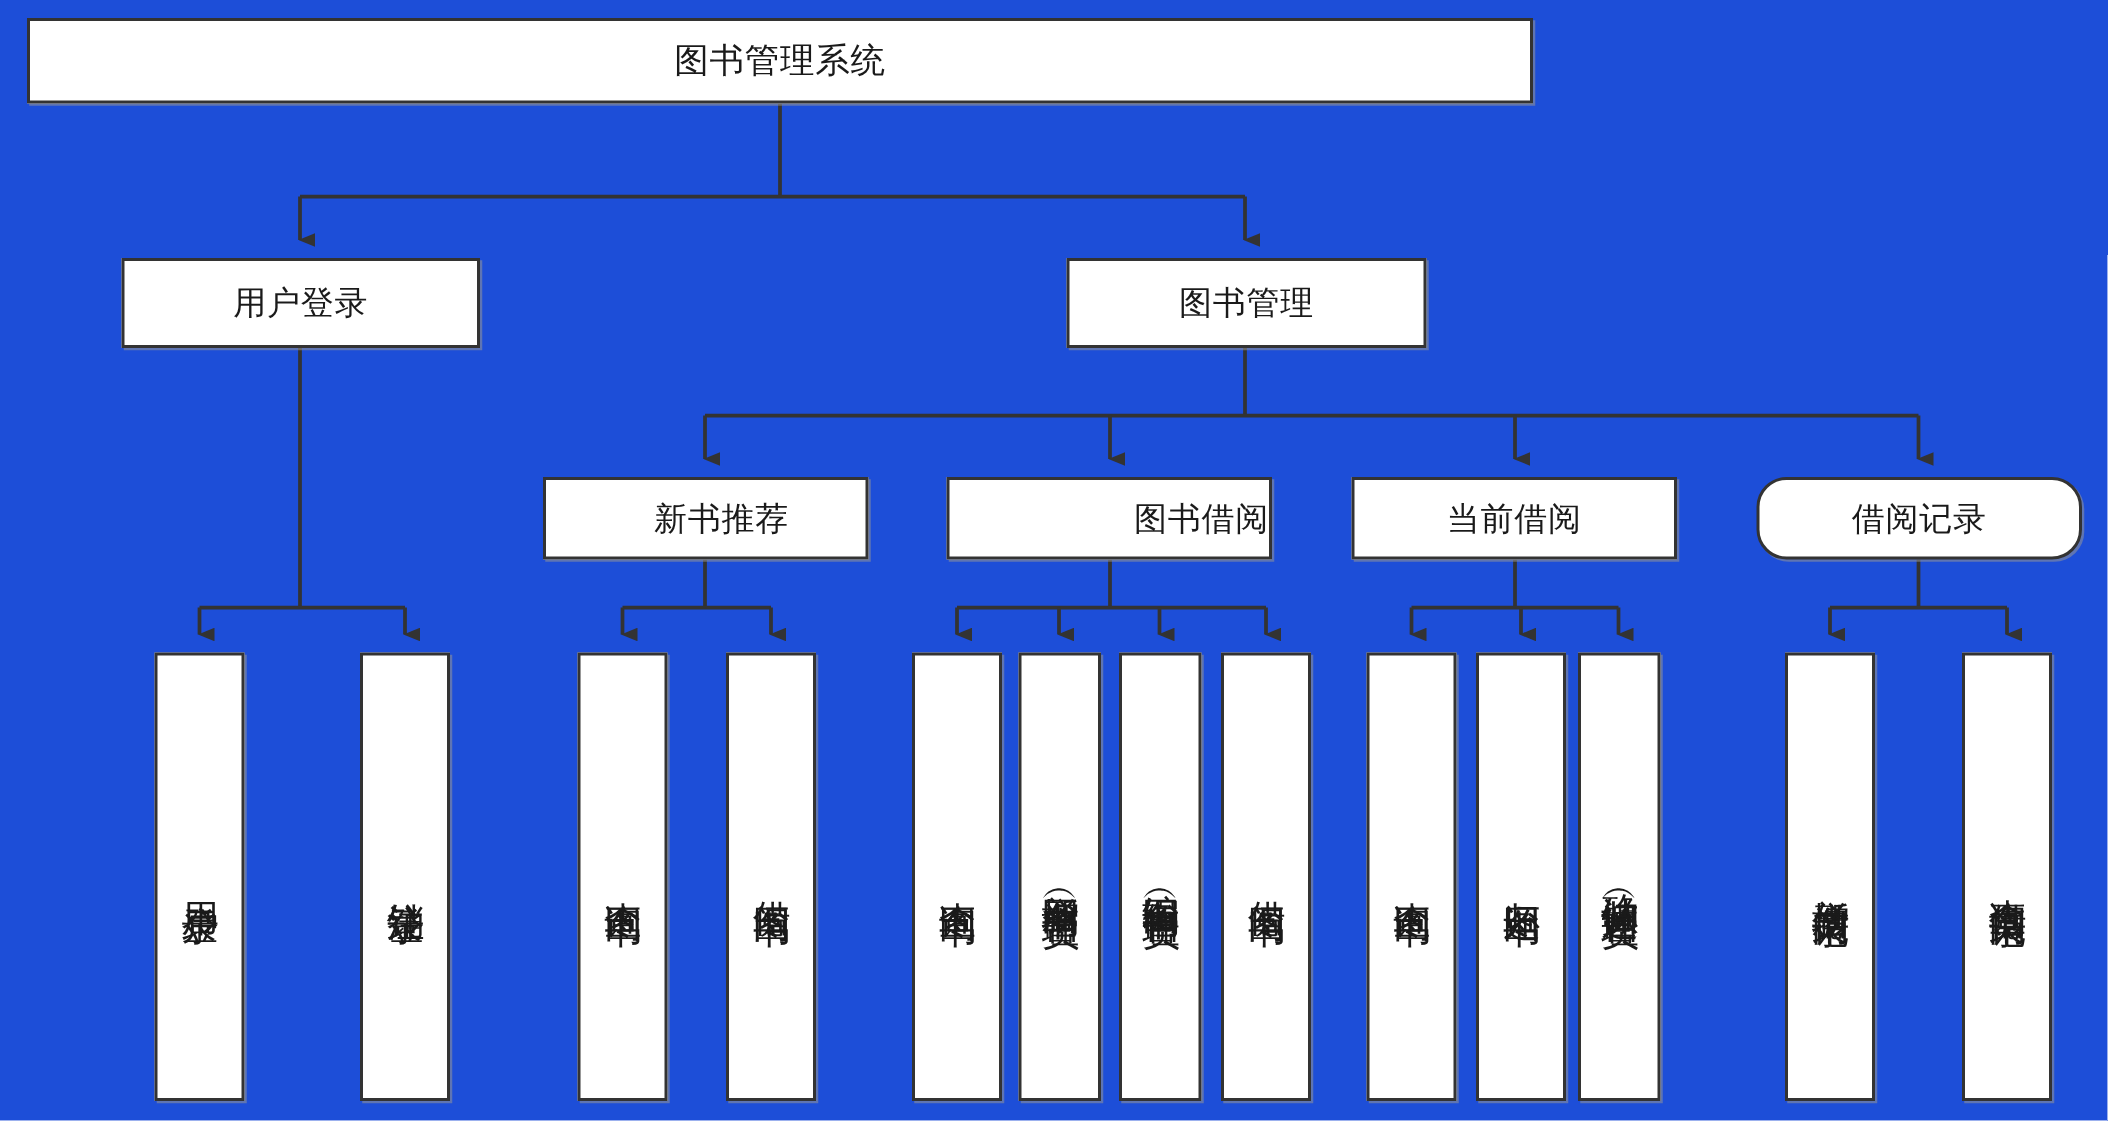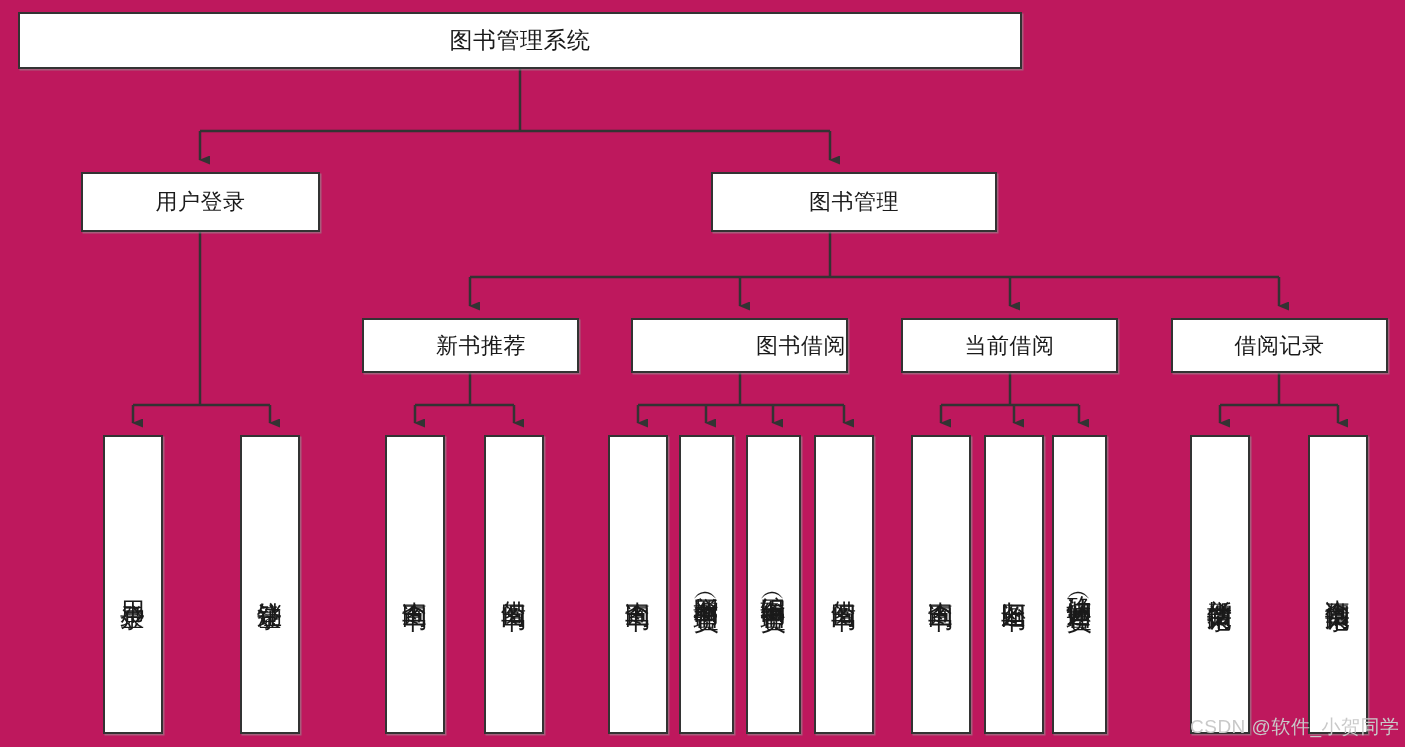--- a/index.html
+++ b/index.html
@@ -7,21 +7,21 @@
     padding: 0;
     background: #ffffff;
   }
   body {
     font-family: "Liberation Sans", "DejaVu Sans", sans-serif;
   }
   #canvas {
     position: relative;
     width: 1405px;
     height: 747px;
-    background: #be185d;
+    background: #1d4ed8;
     overflow: hidden;
   }
   svg#wires {
     position: absolute;
     left: 0;
     top: 0;
     width: 1405px;
     height: 747px;
     pointer-events: none;
   }
@@ -112,33 +112,33 @@
       </g>
   </svg>
 
   <div id="nodes">
       <div class="node root" style="left: 18px; top: 12px; width: 1004px; height: 57px;">
         <span class="label">图书管理系统</span>
       </div>
       <div class="node level2" style="left: 81px; top: 172px; width: 239px; height: 60px;">
         <span class="label">用户登录</span>
       </div>
-      <div class="node level2" style="left: 711px; top: 172px; width: 286px; height: 60px;">
+      <div class="node level2" style="left: 711px; top: 172px; width: 240px; height: 60px;">
         <span class="label">图书管理</span>
       </div>
       <div class="node level3" style="left: 362px; top: 318px; width: 217px; height: 55px; padding-left: 21px;">
         <span class="label">新书推荐</span>
       </div>
       <div class="node level3" style="left: 631px; top: 318px; width: 217px; height: 55px; justify-content: flex-end;">
         <span class="label">图书借阅</span>
       </div>
       <div class="node level3" style="left: 901px; top: 318px; width: 217px; height: 55px;">
         <span class="label">当前借阅</span>
       </div>
-      <div class="node level3" style="left: 1171px; top: 318px; width: 217px; height: 55px;">
+      <div class="node level3" style="left: 1171px; top: 318px; width: 217px; height: 55px; border-radius: 20px;">
         <span class="label">借阅记录</span>
       </div>
       <div class="node leaf" style="left: 103px; top: 435px; width: 60px; height: 299px;">
         <span class="label">用户登录</span>
       </div>
       <div class="node leaf" style="left: 240px; top: 435px; width: 60px; height: 299px;">
         <span class="label">注销登录</span>
       </div>
       <div class="node leaf" style="left: 385px; top: 435px; width: 60px; height: 299px;">
         <span class="label">查询图书</span>
@@ -168,15 +168,14 @@
         <span class="label">确认归还（管理员）</span>
       </div>
       <div class="node leaf" style="left: 1190px; top: 435px; width: 60px; height: 299px;">
         <span class="label">新增借阅记录</span>
       </div>
       <div class="node leaf" style="left: 1308px; top: 435px; width: 60px; height: 299px;">
         <span class="label">查询借阅记录</span>
       </div>
     </div>
 
-  <div class="watermark" style="left: 1190px; top: 714px;">CSDN @软件_小贺同学</div>
 
 </div>
 
 </body></html>

